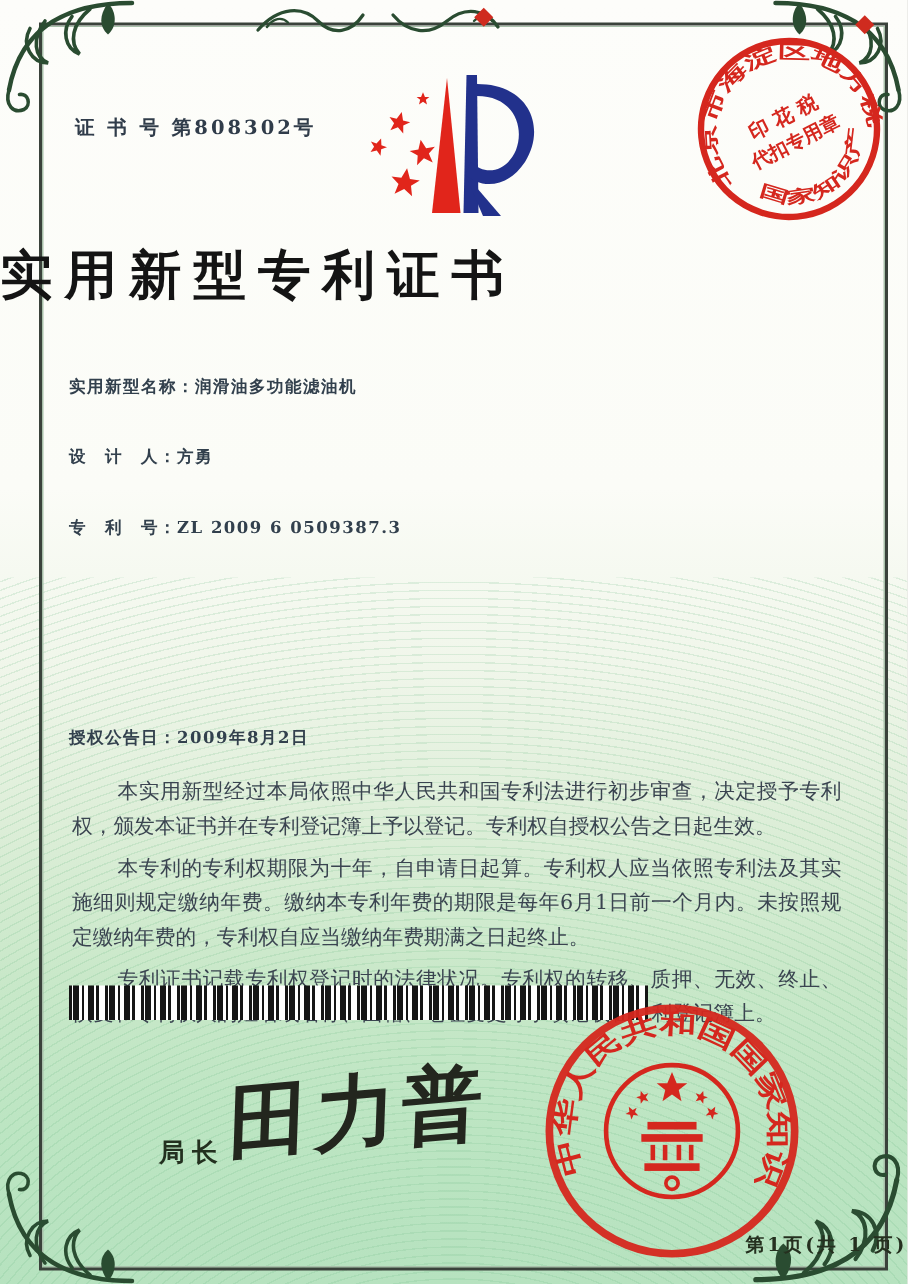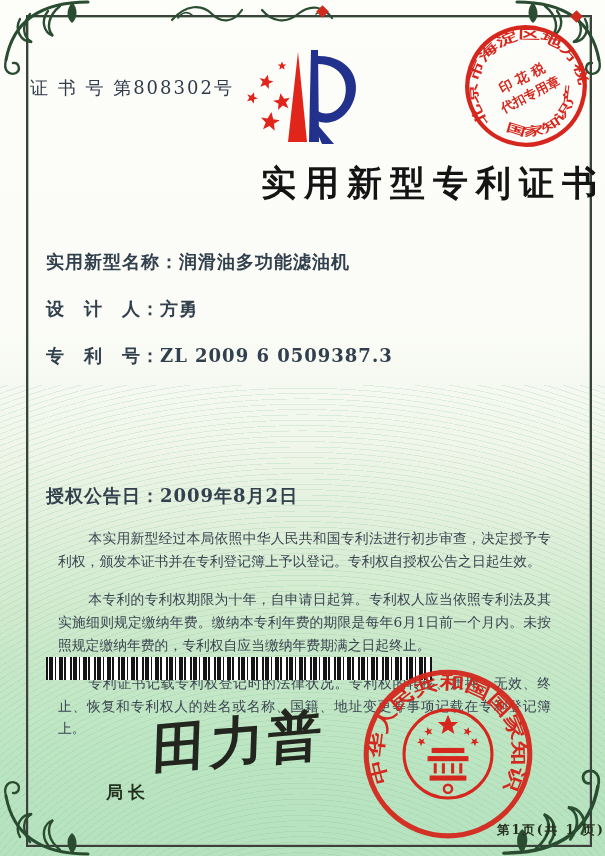--- a/index.html
+++ b/index.html
@@ -10,36 +10,36 @@
   }
   .waves{
     position:absolute;left:0;right:0;top:385px;bottom:0;pointer-events:none;
     background:repeating-radial-gradient(140% 160% at 50% 140%,rgba(255,255,255,0) 0 5px,rgba(118,190,140,.20) 5px 6px);
   }
   .frame{
     position:absolute;left:26px;top:15px;right:13px;bottom:9px;
     border:2px solid #3a423b;box-shadow:inset 0 0 0 1px #a8c0aa;pointer-events:none;
   }
   .orn{position:absolute;pointer-events:none;}
-  .cert-no{position:absolute;left:30px;top:76px;font-size:18px;letter-spacing:2px;color:#303c4a;font-weight:400;}
+  .cert-no{position:absolute;left:50px;top:76px;font-size:13px;letter-spacing:2px;color:#303c4a;font-weight:700;}
   .logo{position:absolute;left:238px;top:44px;}
   .tax-stamp{position:absolute;left:462px;top:22px;transform:rotate(-27deg);}
-  .title{position:absolute;left:0;right:0;top:160px;text-align:right;font-size:35px;font-weight:700;color:#141414;letter-spacing:8px;}
-  .field{position:absolute;left:46px;font-size:18px;color:#32404d;font-weight:600;letter-spacing:1px;white-space:nowrap;}
+  .title{position:absolute;left:0;right:0;top:160px;text-align:left;font-size:35px;font-weight:700;color:#141414;letter-spacing:8px;}
+  .field{position:absolute;left:46px;font-size:11px;color:#32404d;font-weight:600;letter-spacing:1px;white-space:nowrap;}
   .f1{top:250px}.f2{top:297px}.f3{top:344px}.f4{top:391px}.f5{top:438px}.f6{top:484px}
   .body-text{
     position:absolute;left:42px;right:38px;top:511px;font-size:13.8px;line-height:1.64;
     color:#3a4450;text-align:justify;font-weight:500;
   }
-  .body-text p{margin:16px;text-indent:2.2em;}
+  .body-text p{margin:6px;text-indent:2.2em;}
   .barcode{
     position:absolute;left:46px;top:657px;width:386px;height:23px;
     background:repeating-linear-gradient(90deg,#151515 0 2px,#fff 2px 3px,#151515 3px 7px,#fff 7px 9px,#151515 9px 10px,#fff 10px 13px,#151515 13px 17px,#fff 17px 18px,#151515 18px 20px,#fff 20px 24px);
   }
-  .director{position:absolute;left:106px;top:757px;font-size:17px;letter-spacing:5px;color:#23301f;font-weight:600;margin-top:24px;}
+  .director{position:absolute;left:106px;top:757px;font-size:17px;letter-spacing:5px;color:#23301f;font-weight:600;}
   .sig{
     position:absolute;left:152px;top:706px;font-size:54px;font-weight:700;color:#23261e;
     font-family:"DejaVu Sans","Liberation Sans",sans-serif;
     transform:rotate(-5deg) skewX(-7deg);letter-spacing:4px;
   }
   .office-seal{position:absolute;left:356px;top:660px;}
   .seal-date{position:absolute;left:382px;top:791px;font-size:17px;font-weight:700;letter-spacing:3px;color:#17130e;}
   .footer{position:absolute;left:0;right:0;top:822px;text-align:right;font-size:12.5px;letter-spacing:2px;color:#25301f;font-weight:600;}
   .diamond{position:absolute;width:9px;height:9px;background:#cf2b1f;transform:rotate(45deg);}
 </style>

